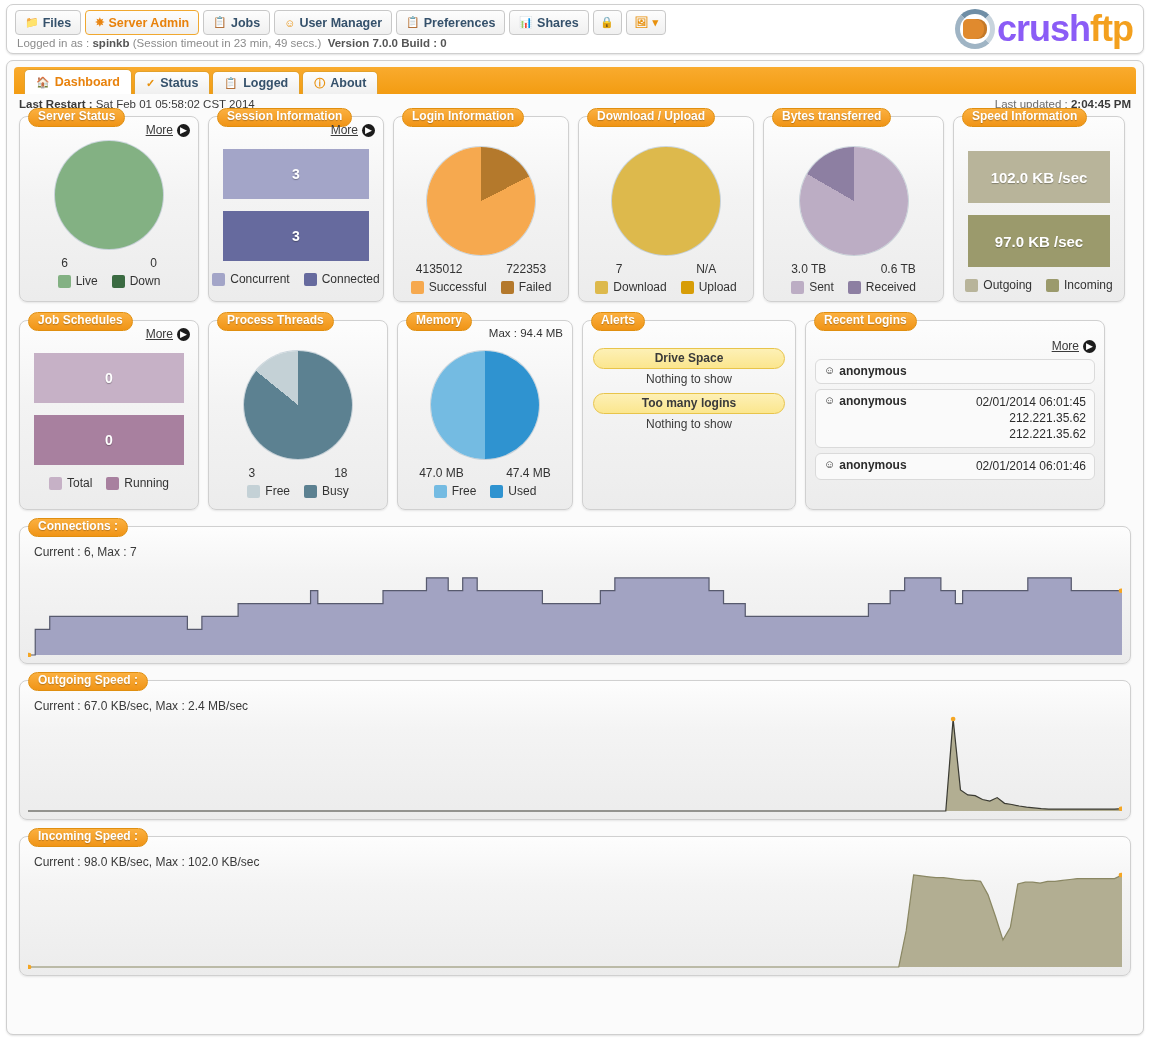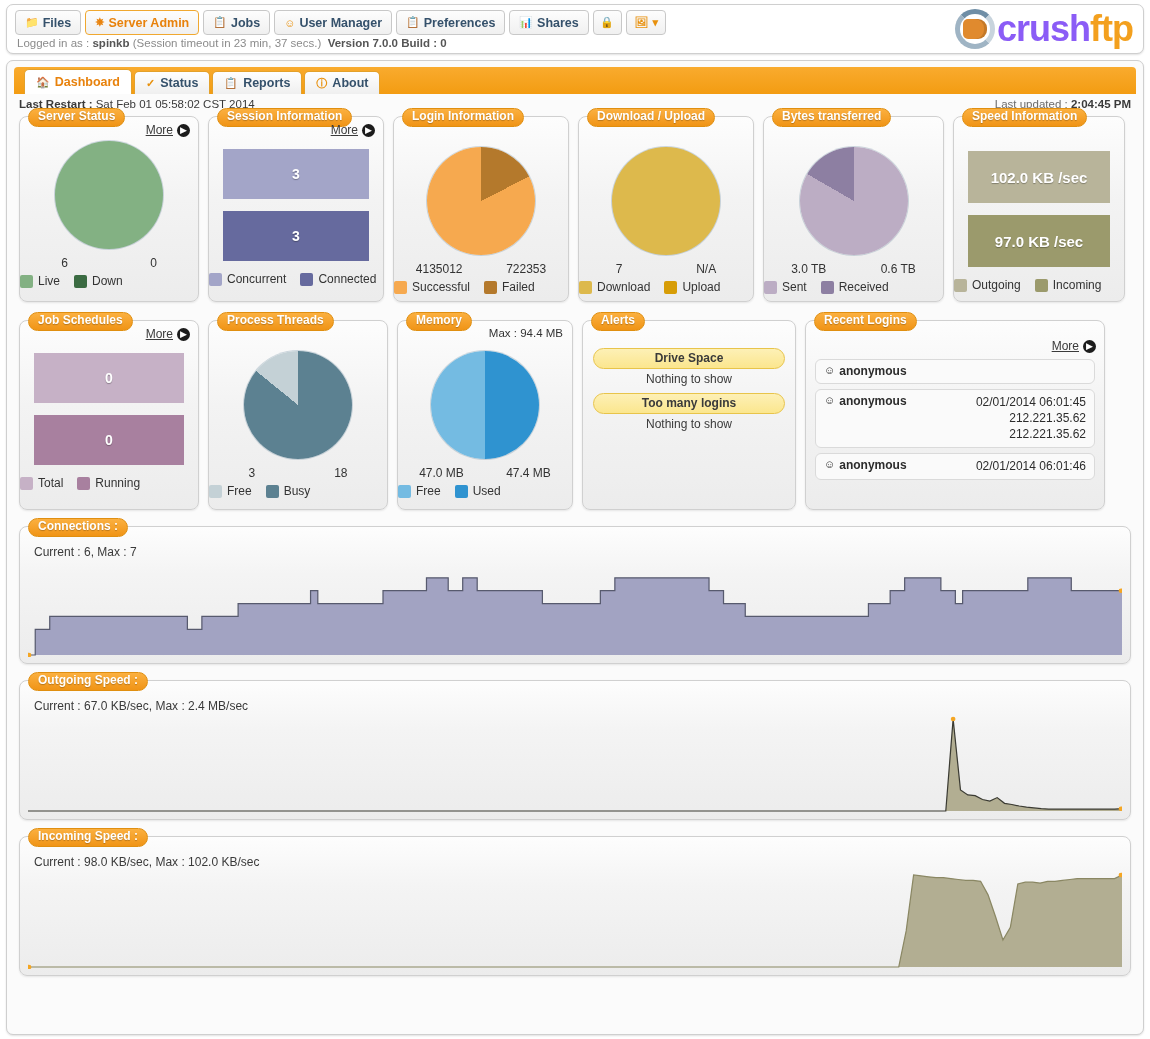--- a/index.html
+++ b/index.html
@@ -131,21 +131,21 @@
   
   .pie-wrap { display: flex; justify-content: center; margin-top: 4px; }
   .pie { border-radius: 50%; box-shadow: 0 0 0 1px rgba(120,150,170,.35); }
 
   
   .barbox { margin: 6px 14px 0 14px; height: 50px; display: flex; align-items: center; justify-content: center;
             color: #ffffff; font-weight: bold; font-size: 14px; text-shadow: 0 1px 1px rgba(0,0,0,.3); }
   .barbox.tall { height: 52px; font-size: 15px; }
 
   .vals { display: flex; justify-content: space-around; margin-top: 7px; font-size: 12px; color: #333; }
-  .legend { display: flex; justify-content: flex-start; gap: 14px; margin-top: 4px; padding-bottom: 7px; font-size: 12px; color: #333; }
+  .legend { display: flex; justify-content: center; gap: 14px; margin-top: 4px; padding-bottom: 7px; font-size: 12px; color: #333; }
   .legend .item { display: flex; align-items: center; gap: 5px; }
   .legend .sw { width: 13px; height: 13px; border-radius: 2px; display: inline-block; }
 
   
   .alertpill {
     margin: 7px 10px 0 10px; text-align: center;
     background: linear-gradient(to bottom,#fdf0b6 0%,#fbe68e 100%);
     border: 1px solid #e8c44a; border-radius: 11px;
     font-size: 12px; font-weight: bold; color: #3a3a3a; padding: 2px 0 3px 0;
   }
@@ -207,21 +207,21 @@
     </div>
     <div class="navtab iconly">
       <span class="ic">🖼</span>
       <span class="ic">▾</span>
     </div>
   </div>
 
   <div class="loginline">
     <span>Logged in as :</span>
     <b>spinkb</b>
-    <span>(Session timeout in 23 min, 37 secs.)</span>
+    <span>(Session timeout in 23 min, 49 secs.)</span>
     &nbsp;<b>Version 7.0.0 Build : 0</b>
   </div>
 
   <div class="logo">
     <div class="logo-mark">
       <div class="ring"></div>
         <div class="fist"></div>
     </div>
     <div class="logo-text">
       <span class="logo-crush">crush</span><span class="logo-ftp">ftp</span>
@@ -235,21 +235,21 @@
     <div class="subtab active">
       <span class="ic">🏠</span>
       <span>Dashboard</span>
     </div>
     <div class="subtab">
       <span class="ic">✓</span>
       <span>Status</span>
     </div>
     <div class="subtab">
       <span class="ic">📋</span>
-      <span>Reports</span>
+      <span>Logged</span>
     </div>
     <div class="subtab">
       <span class="ic">ⓘ</span>
       <span>About</span>
     </div>
   </div>
 
   <div class="inforow">
     <div class="left">
       <span>Last Restart :</span>

